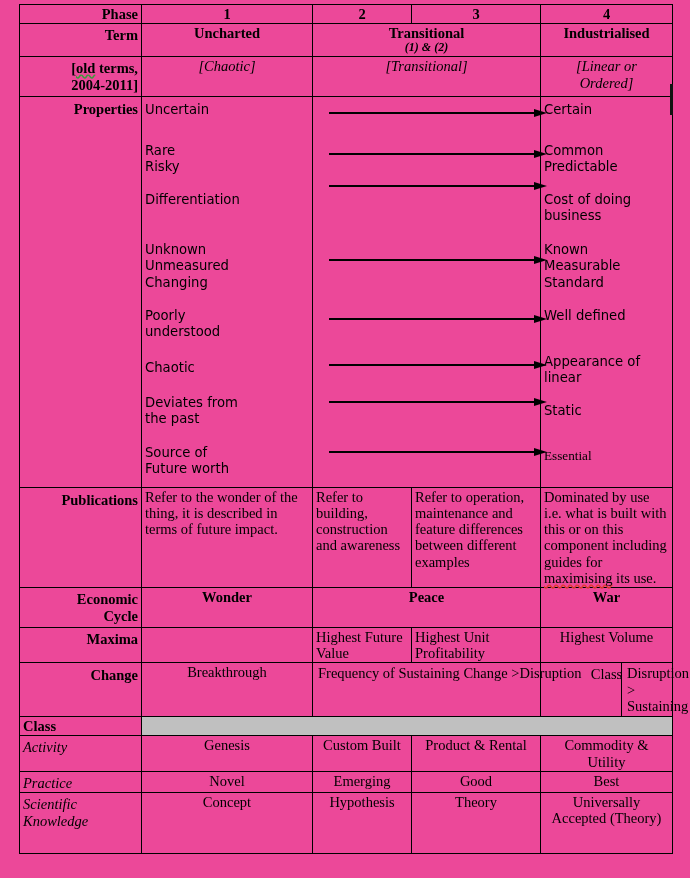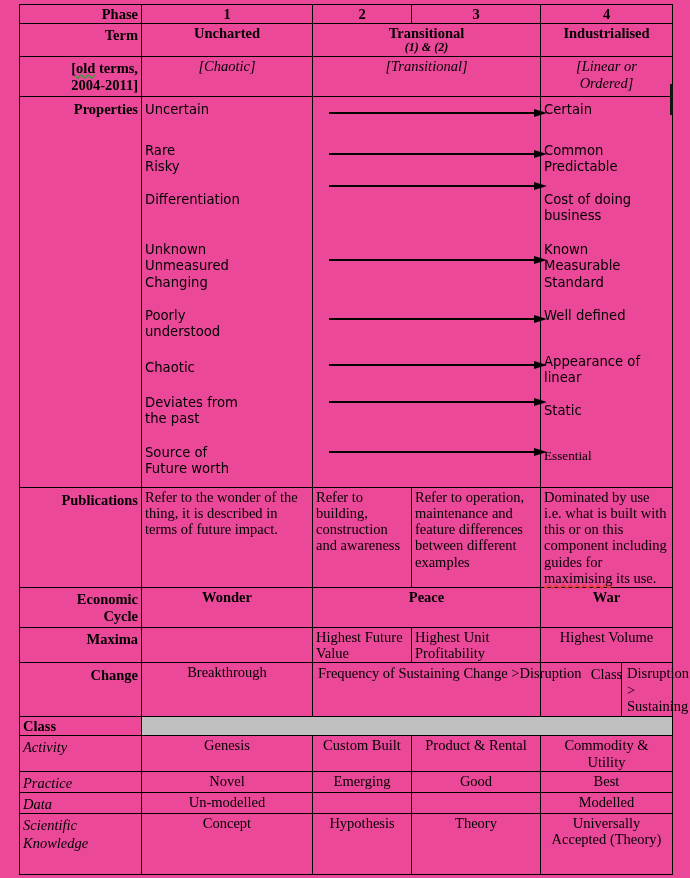--- a/index.html
+++ b/index.html
@@ -378,27 +378,20 @@
       </tr>
 
       <tr>
         <td class="rowhead rowhead-l" style="padding-top:3px;margin-left:48px;">Practice</td>
         <td class="bodyrow">Novel</td>
         <td class="bodyrow">Emerging</td>
         <td class="bodyrow">Good</td>
         <td class="bodyrow">Best</td>
       </tr>
 
-      <tr>
-        <td class="rowhead rowhead-l" style="padding-top:3px;">Data</td>
-        <td class="bodyrow">Un-modelled</td>
-        <td class="bodyrow"></td>
-        <td class="bodyrow"></td>
-        <td class="bodyrow">Modelled</td>
-      </tr>
 
       <tr>
         <td class="rowhead rowhead-l" style="vertical-align:top;line-height:1.2;padding-top:3px;">
           <span>Scientific</span><br>
           <span>Knowledge</span>
         </td>
         <td class="bodyrow" style="height:58px;">Concept</td>
         <td class="bodyrow">Hypothesis</td>
         <td class="bodyrow">Theory</td>
         <td class="bodyrow">Universally Accepted (Theory)</td>

